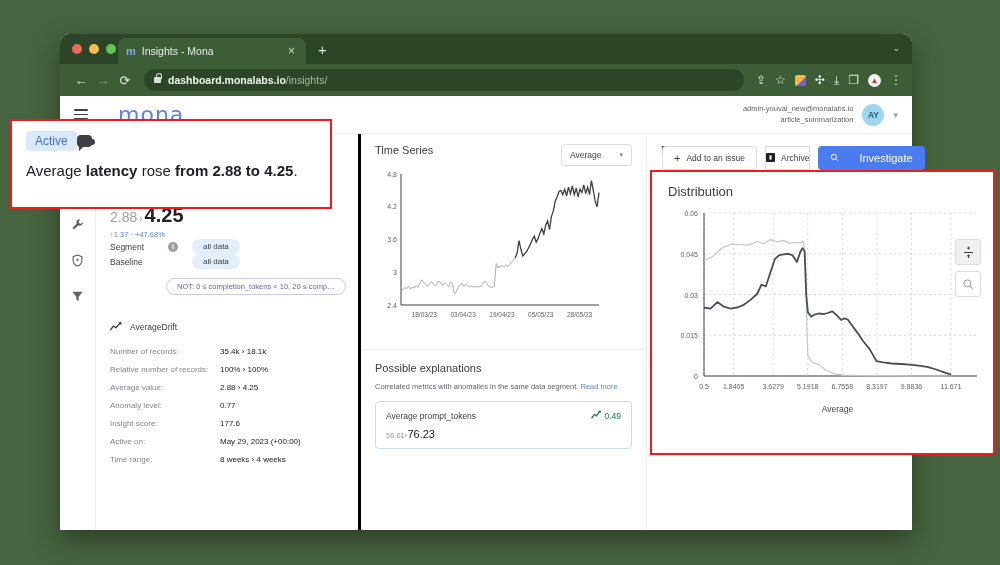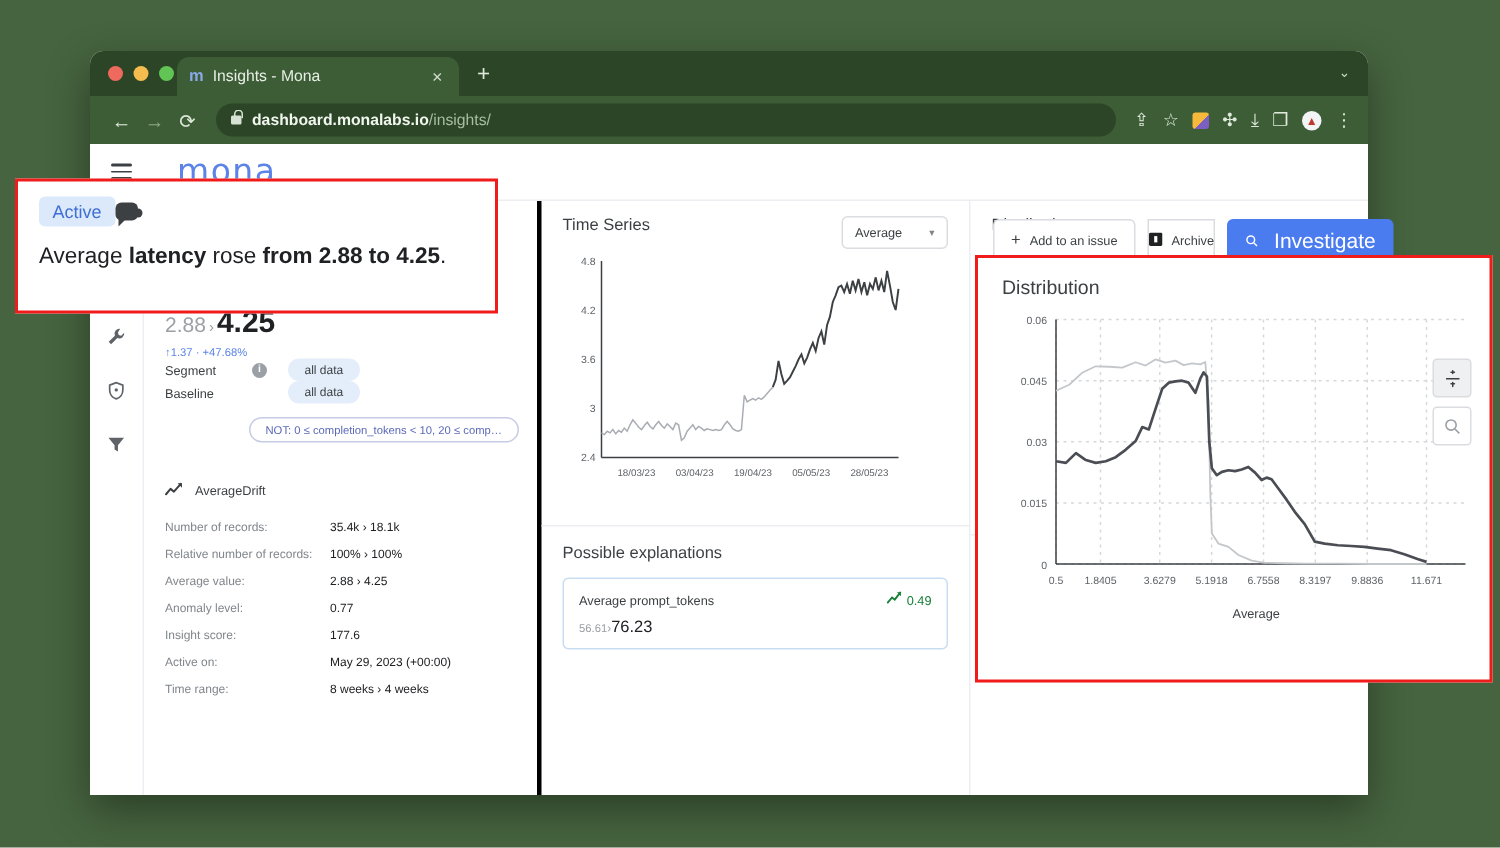--- a/index.html
+++ b/index.html
@@ -180,20 +180,28 @@
 
     <div class="app">
 
       <div class="appheader">
         <span class="hamb">
             <i></i>
             <i></i>
             <i></i>
           </span>
         <span class="logo">mona</span>
+        <div class="hdr-right">
+          <div class="hdr-user">
+            <div>admin-youval_new@monalabs.io</div>
+            <div>article_summarization</div>
+          </div>
+          <div class="av">AY</div>
+          <span class="hdr-chev">▾</span>
+        </div>
       </div>
 
       <div class="appbody">
 
         <div class="sidebar">
           <span class="sb-ic">
             <svg width="13" height="13" viewBox="0 0 16 16">
                 <circle cx="6.8" cy="6.8" r="4.4" fill="none" stroke="#5f6368" stroke-width="1.4"></circle>
                 <line x1="10" y1="10" x2="14" y2="14" stroke="#5f6368" stroke-width="1.4"></line>
               </svg>
@@ -307,20 +315,21 @@
                 <text x="49.294117647058826" y="151" text-anchor="middle" class="axlbl-s">18/03/23</text>
                 <text x="88.11764705882354" y="151" text-anchor="middle" class="axlbl-s">03/04/23</text>
                 <text x="126.94117647058825" y="151" text-anchor="middle" class="axlbl-s">19/04/23</text>
                 <text x="165.76470588235296" y="151" text-anchor="middle" class="axlbl-s">05/05/23</text>
                 <text x="204.58823529411765" y="151" text-anchor="middle" class="axlbl-s">28/05/23</text>
               </svg>
           </div>
           <div class="divider"></div>
           <div class="explain">
             <div class="exp-title">Possible explanations</div>
+            <div class="exp-sub"><span>Correlated metrics with anomalies in the same data segment.</span> <a href="#">Read more</a></div>
             <div class="expcard">
               <div class="expcard-top">
                 <span class="expcard-name">Average prompt_tokens</span>
                 <span class="expcard-score">
                   <span>
                     <svg width="11" height="9" viewBox="0 0 12 10">
                         <path d="M.8 8.6 4 4.8l2 1.6L10 1.2" fill="none" stroke="#188038" stroke-width="1.4" stroke-linecap="round"></path>
                         <path d="M7.6.9h3v3z" fill="#188038"></path>
                       </svg>
                   </span>
@@ -354,21 +363,21 @@
       <span style="font-size:11px;line-height:1;">+</span>
       <span>Add to an issue</span>
     </button>
     <button style="border:1px solid #dadce0;background:#fff;border-radius:0;font-size:8.5px;color:#3c4043;padding:5px 0;display:flex;align-items:center;gap:6px;font-family:'Liberation Sans',sans-serif;cursor:pointer;">
       <span><svg width="9" height="9" viewBox="0 0 12 12">
             <rect width="12" height="12" rx="1.5" fill="#202124"></rect>
             <rect x="4.6" y="3.2" width="2.8" height="5.6" fill="#fff"></rect>
           </svg></span>
       <span>Archive</span>
     </button>
-    <button style="border:none;background:#4a7cf0;border-radius:4px;font-size:14px;color:#fff;padding:6px 12px;display:flex;align-items:center;gap:10px;font-family:'Liberation Sans',sans-serif;cursor:pointer;">
+    <button style="border:none;background:#4a7cf0;border-radius:4px;font-size:11px;color:#fff;padding:6px 12px;display:flex;align-items:center;gap:20px;font-family:'Liberation Sans',sans-serif;cursor:pointer;">
       <span><svg width="9" height="9" viewBox="0 0 14 14">
             <circle cx="6" cy="6" r="4" fill="none" stroke="#fff" stroke-width="1.5"></circle>
             <line x1="9" y1="9" x2="12.5" y2="12.5" stroke="#fff" stroke-width="1.5"></line>
           </svg></span>
       <span>Investigate</span>
     </button>
   </div>
 
   <div class="redbox callout-left">
     <div class="badge-row">

